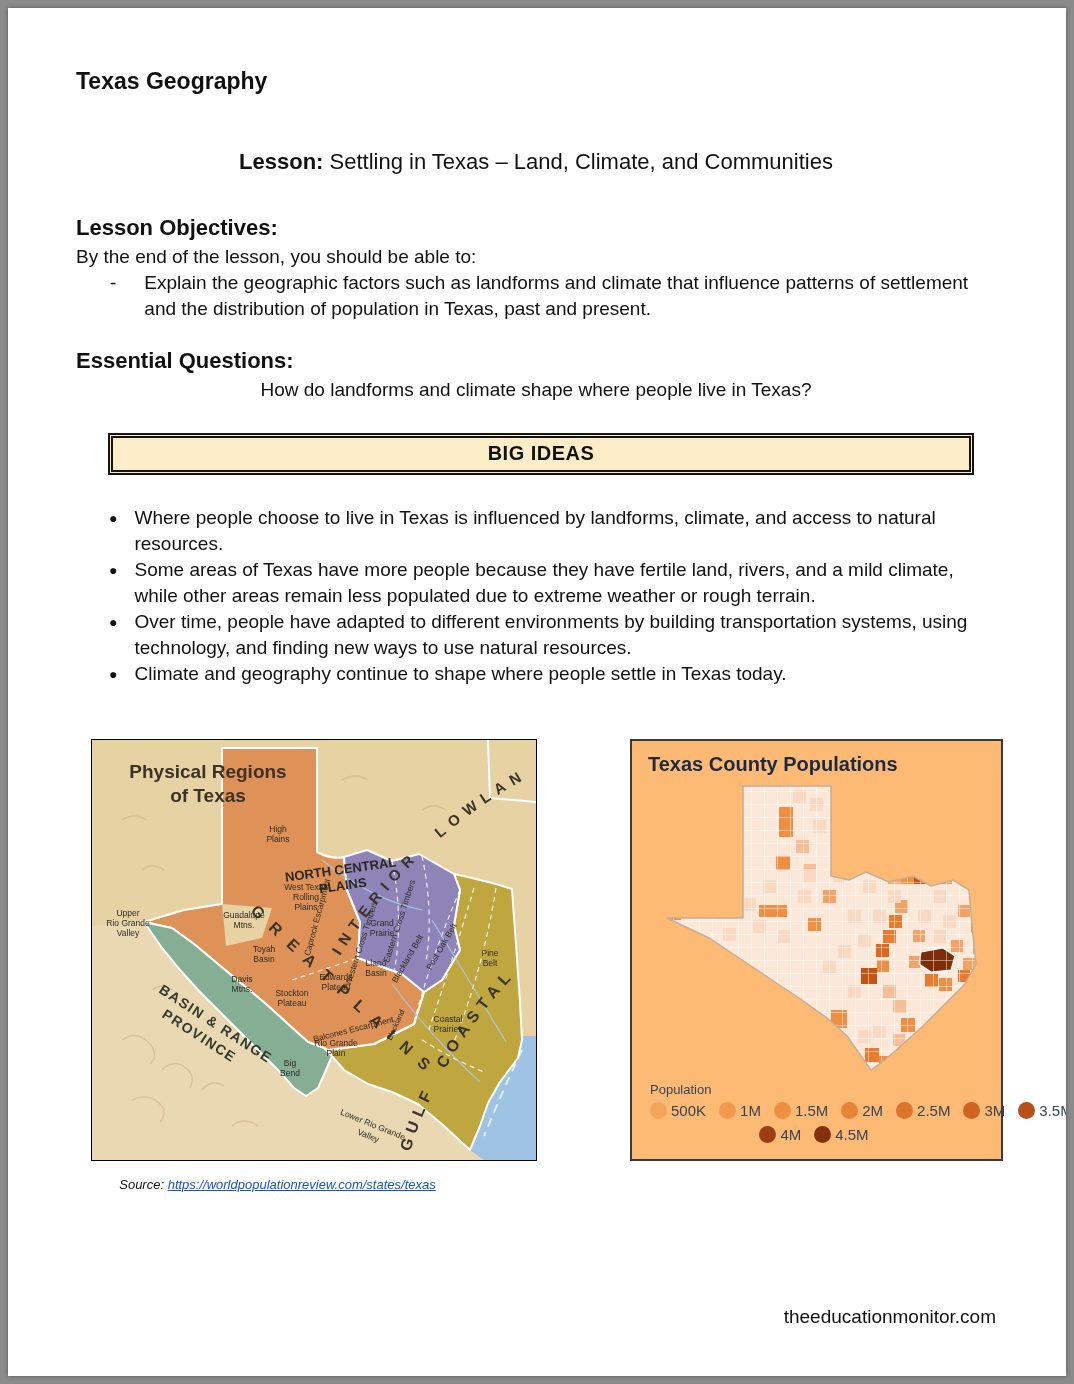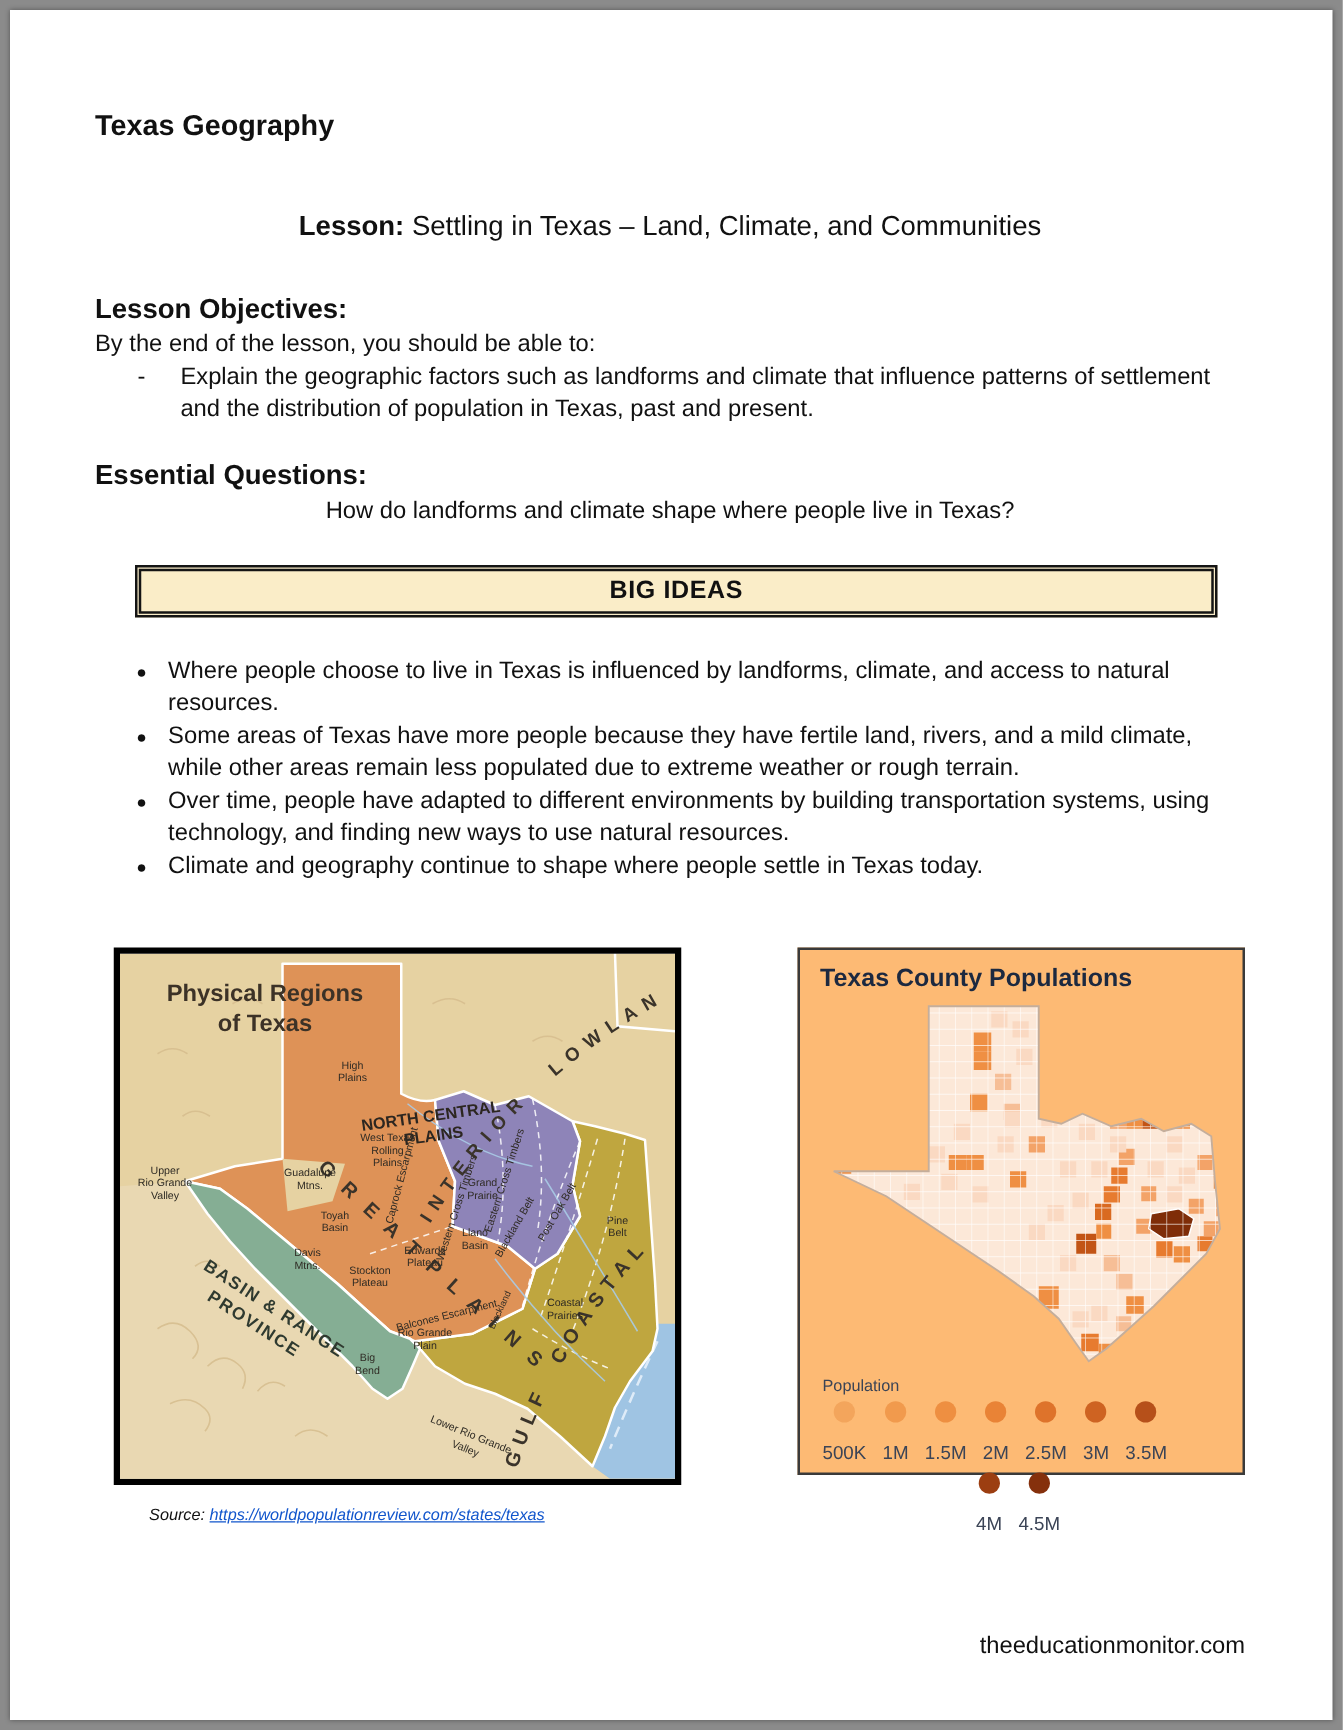--- a/index.html
+++ b/index.html
@@ -1,41 +1,41 @@
 <!DOCTYPE html>
 <html><head>
 <meta charset="utf-8">
 <style>
   html,body{margin:0;padding:0;background:#8b8b8b;}
   body{font-family:"Liberation Sans",sans-serif;color:#111;}
   .page{position:relative;width:1058px;height:1368px;margin:8px auto;background:#ffffff;box-shadow:0 0 4px rgba(0,0,0,.4);overflow:hidden;}
-  .content{padding:0 70px 0 68px;margin-top:19px;}
+  .content{padding:0 70px 0 68px;}
   .doc-title{margin:0;padding-top:60px;font-size:23px;font-weight:bold;}
   .lesson-line{margin-top:54px;text-align:center;font-size:22px;}
   .lesson-line b{font-weight:bold;}
   .sec-heading{margin-top:40px;font-size:22px;font-weight:bold;}
   .sec-heading.eq{margin-top:26px;}
   .intro-line{margin-top:5px;font-size:19px;}
   .dash-item{margin-top:2px;display:flex;gap:28px;padding-left:34px;font-size:19px;line-height:26px;max-width:880px;}
   .dash-item .dash{flex:0 0 auto;}
   .eq-question{margin-top:5px;text-align:center;font-size:19px;}
   .big-ideas-box{margin-top:32px;margin-left:32px;width:866px;border:5px double #141414;background:#FAEDC8;text-align:center;font-size:20px;font-weight:bold;padding:4px 0 5px;letter-spacing:.5px;box-sizing:border-box;}
   .bullets{margin-top:30px;font-size:19px;line-height:26px;}
   .bullet-item{display:flex;gap:17px;padding-left:33px;max-width:935px;}
   .bullet-item .dot{flex:0 0 auto;font-size:14px;line-height:26px;}
   .maps-row{margin-top:52px;display:flex;margin-left:15px;gap:93px;align-items:flex-start;}
-  .phys-map{width:444px;height:420px;border:5px solid #000000;line-height:0;}
+  .phys-map{width:444px;height:420px;border:1px solid #000000;line-height:0;}
   .county-panel{width:373px;height:422px;border:2px solid #3a3a3a;background:#fdba74;box-sizing:border-box;padding:12px 0 0 0;}
   .county-title{font-size:20px;font-weight:bold;color:#1c2940;padding-left:16px;}
   .county-svg{display:block;margin:2px auto 0;}
   .legend{padding:0 10px 0 18px;color:#3b4456;}
   .legend-title{font-size:13px;margin:2px 0 5px 0;}
   .legend-row{display:flex;align-items:center;}
   .legend-row.r2{justify-content:center;margin-top:7px;}
-  .legend-item{display:inline-flex;align-items:center;gap:16px;margin-right:13px;font-size:15px;flex-direction:column;}
+  .legend-item{display:inline-flex;align-items:center;gap:4px;margin-right:13px;font-size:15px;}
   .legend-dot{width:17px;height:17px;border-radius:50%;display:inline-block;}
   .sources-row{margin-top:16px;display:flex;margin-left:15px;gap:93px;}
   .source-cell{font-size:14px;font-style:italic;text-align:center;}
   .source-cell.left{width:444px;font-weight:bold;}
   .source-cell.right{width:373px;font-size:13px;}
   .source-cell a{color:#1155cc;text-decoration:underline;}
   .page-footer{position:absolute;right:70px;bottom:48px;font-size:19px;color:#111;}
   svg text{font-family:"Liberation Sans",sans-serif;}
 </style>
 </head>

